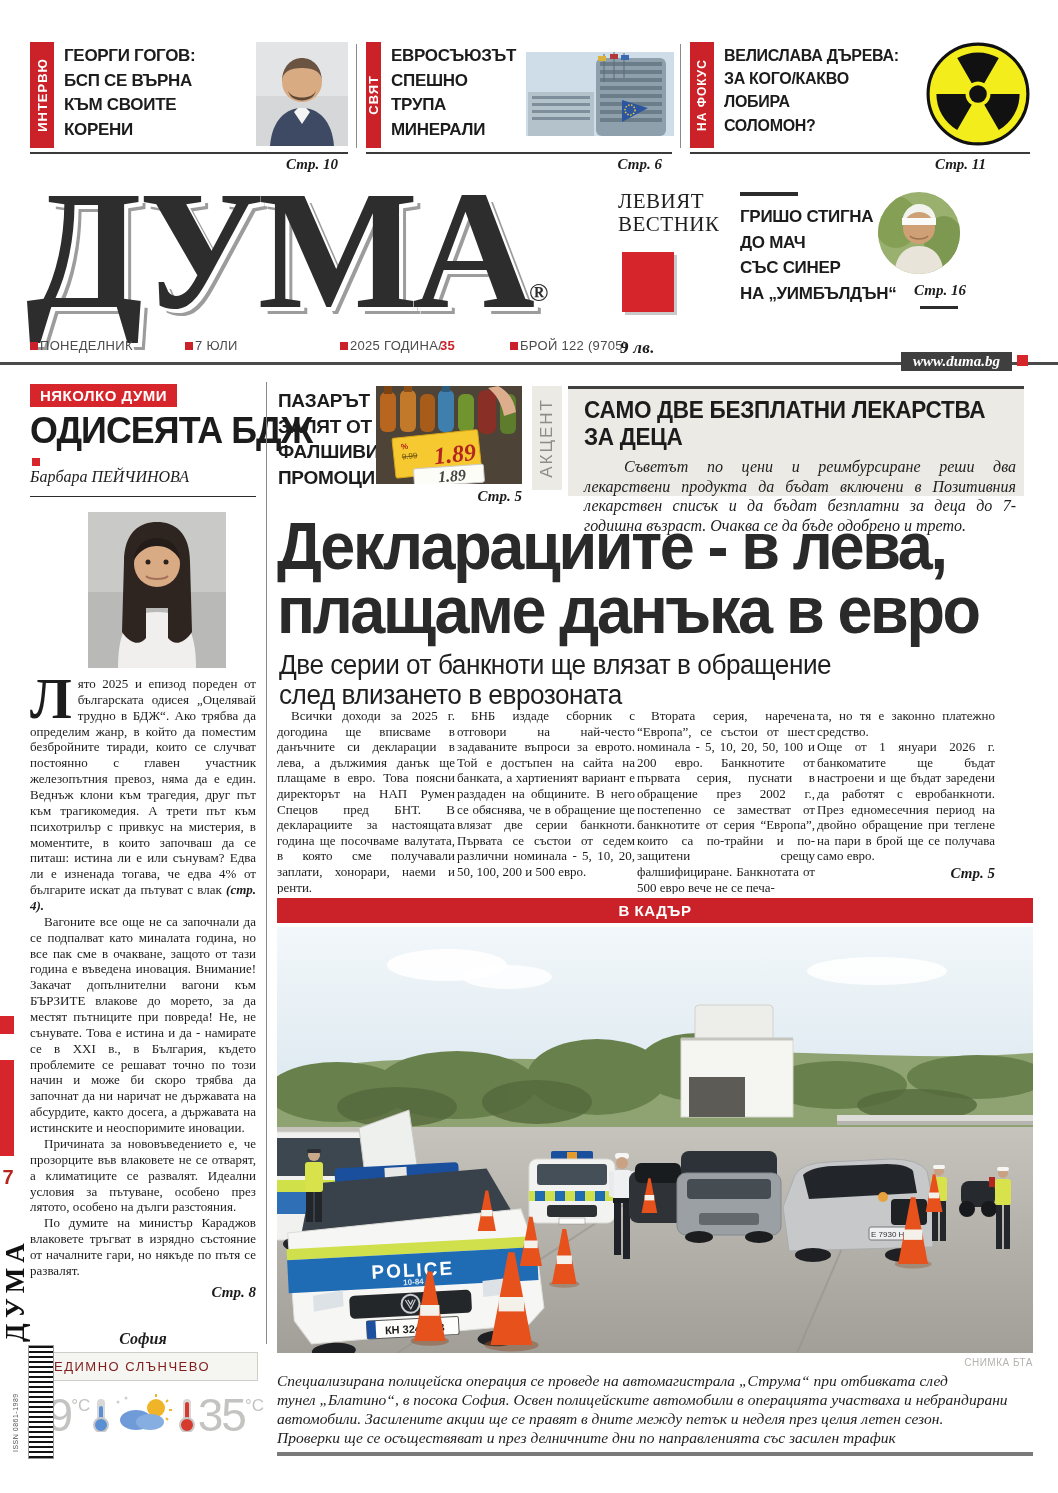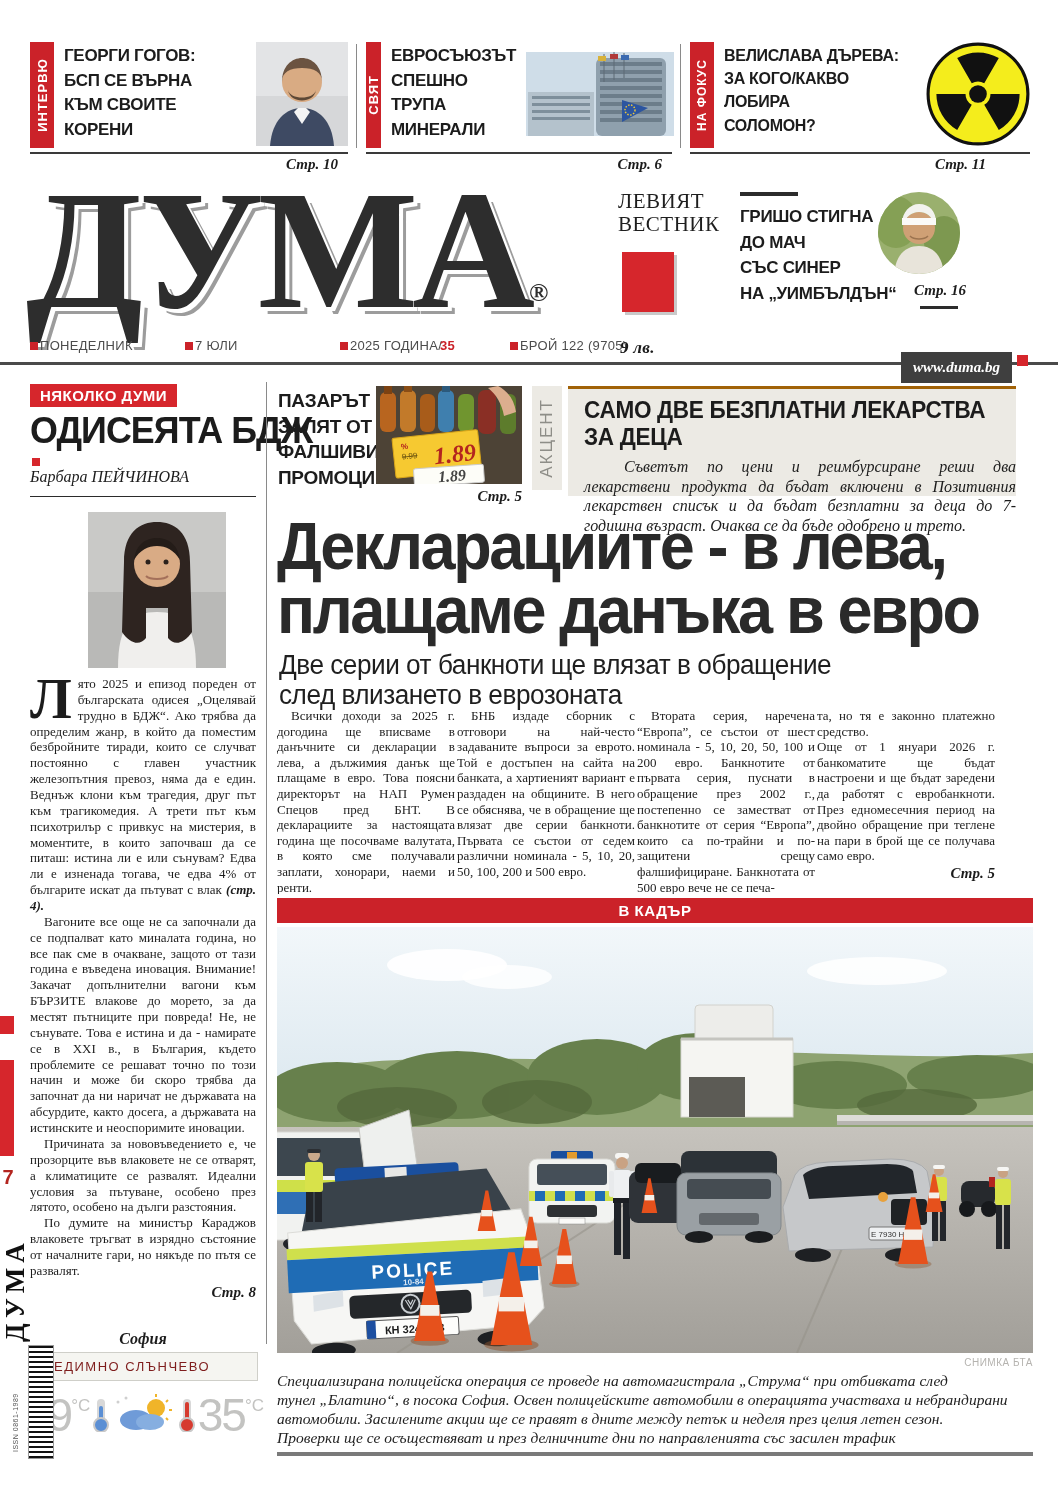--- a/index.html
+++ b/index.html
@@ -24,39 +24,39 @@
          letter-spacing:-6px;text-shadow:4px 4px 0 #ffffff,7px 7px 0 #9c9c9c;}
   .regmark{font-size:26px;vertical-align:super;letter-spacing:0;text-shadow:none;color:#2d2d2d;}
   .tagline{font-size:21px;line-height:1.1;letter-spacing:0.5px;color:#1e1e1e;}
   .red-square{background:#d6262c;}
   .sport-title{font-family:"Liberation Sans",sans-serif;font-weight:bold;font-size:17px;line-height:1.5;letter-spacing:-0.3px;}
   .dash{background:#2c2c2c;height:4px;}
   .dateline{font-family:"Liberation Sans",sans-serif;font-size:13px;color:#4c4c4c;letter-spacing:0.3px;}
   .dl-item{position:absolute;top:0;display:flex;align-items:center;gap:2px;}
   .dl-sq{width:8px;height:8px;background:#cb2229;display:inline-block;}
   .site-box{background:#3f3f3f;color:#fff;font-style:italic;font-weight:bold;font-size:15px;
-            font-family:"Liberation Serif",serif;padding:7px 12px;}
+            font-family:"Liberation Serif",serif;padding:1px 12px;}
   
   .badge{background:#d6262c;color:#fff;font-family:"Liberation Sans",sans-serif;font-weight:bold;font-size:15px;
          padding:3px 10px;letter-spacing:0.5px;display:inline-block;}
   .op-title{font-family:"Liberation Sans",sans-serif;font-weight:bold;font-size:37px;letter-spacing:-1px;
             transform:scaleX(0.97);transform-origin:left;}
   .op-body{font-size:13px;line-height:1.22;text-align:justify;}
   .op-body p{margin:0;text-indent:14px;}
   .op-body p.first{text-indent:0;}
   .dropcap{float:left;font-size:56px;line-height:0.78;font-weight:bold;margin:2px 6px 0 0;font-family:"Liberation Serif",serif;}
   .cond-box{border:1px solid #cfcfc9;background:#f5f5f1;color:#7f1d1d;text-align:left;
             font-family:Liberation Sans, sans-serif;font-size:13px;letter-spacing:1.5px;padding:6px 2px;}
   .wnum{font-family:"Liberation Sans",sans-serif;font-size:46px;color:#c3c3c1;letter-spacing:-2px;}
   .wunit{font-size:17px;vertical-align:20px;letter-spacing:0;}
   
   .market-title{font-family:"Liberation Sans",sans-serif;font-weight:bold;font-size:19px;line-height:1.35;letter-spacing:-0.3px;}
   .accent-tab{background:#eceae4;color:#8e8e88;display:flex;align-items:center;justify-content:center;
               font-family:"Liberation Sans",sans-serif;font-size:17px;letter-spacing:2px;}
-  .accent-box{background:#eceae4;border-top:3px solid #a16207;padding:8px 0 6px 16px;}
+  .accent-box{background:#eceae4;border-top:3px solid #404040;padding:8px 8px 6px 16px;}
   .accent-title{font-family:"Liberation Sans",sans-serif;font-weight:bold;font-size:23px;letter-spacing:-0.3px;
                 transform:scaleX(0.98);transform-origin:left;}
   .accent-sum{font-style:italic;font-size:16px;line-height:1.22;text-align:justify;text-indent:40px;margin-top:6px;}
   
   .headline{font-family:"Liberation Sans",sans-serif;font-weight:bold;font-size:67px;line-height:0.95;
             letter-spacing:-2.5px;color:#2a2a2a;transform:scaleX(0.94);transform-origin:left top;}
   .subhead{font-family:"Liberation Sans",sans-serif;font-size:27px;line-height:1.12;letter-spacing:-0.5px;color:#1f1f1f;
            transform:scaleX(0.97);transform-origin:left top;}
   .cols{display:flex;gap:2px;}
   .col{width:178px;font-size:13px;line-height:1.2;text-align:justify;white-space:pre-line;}

